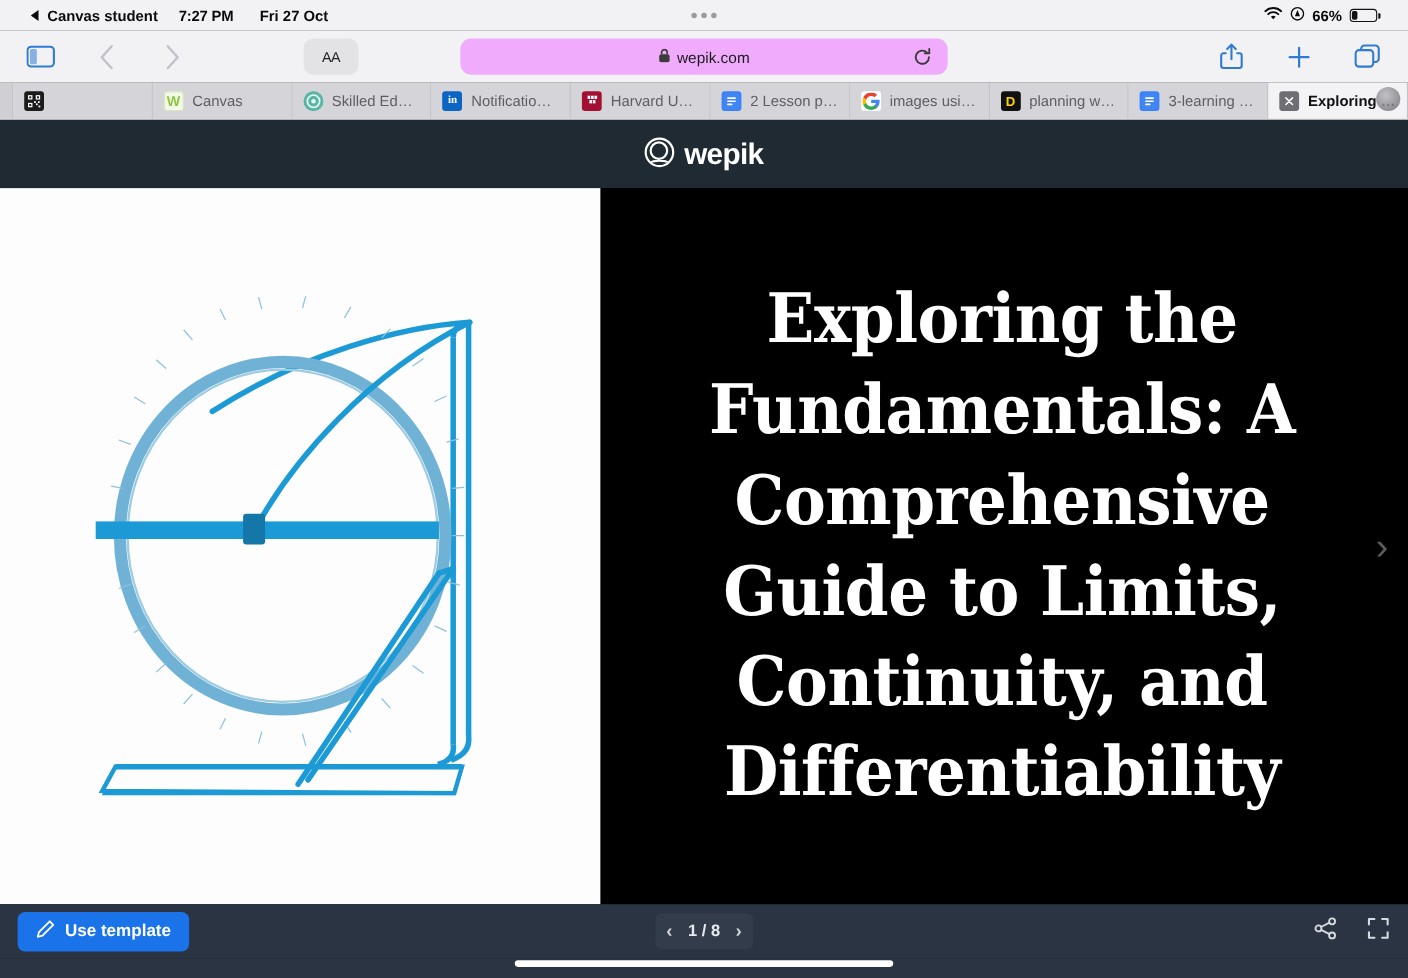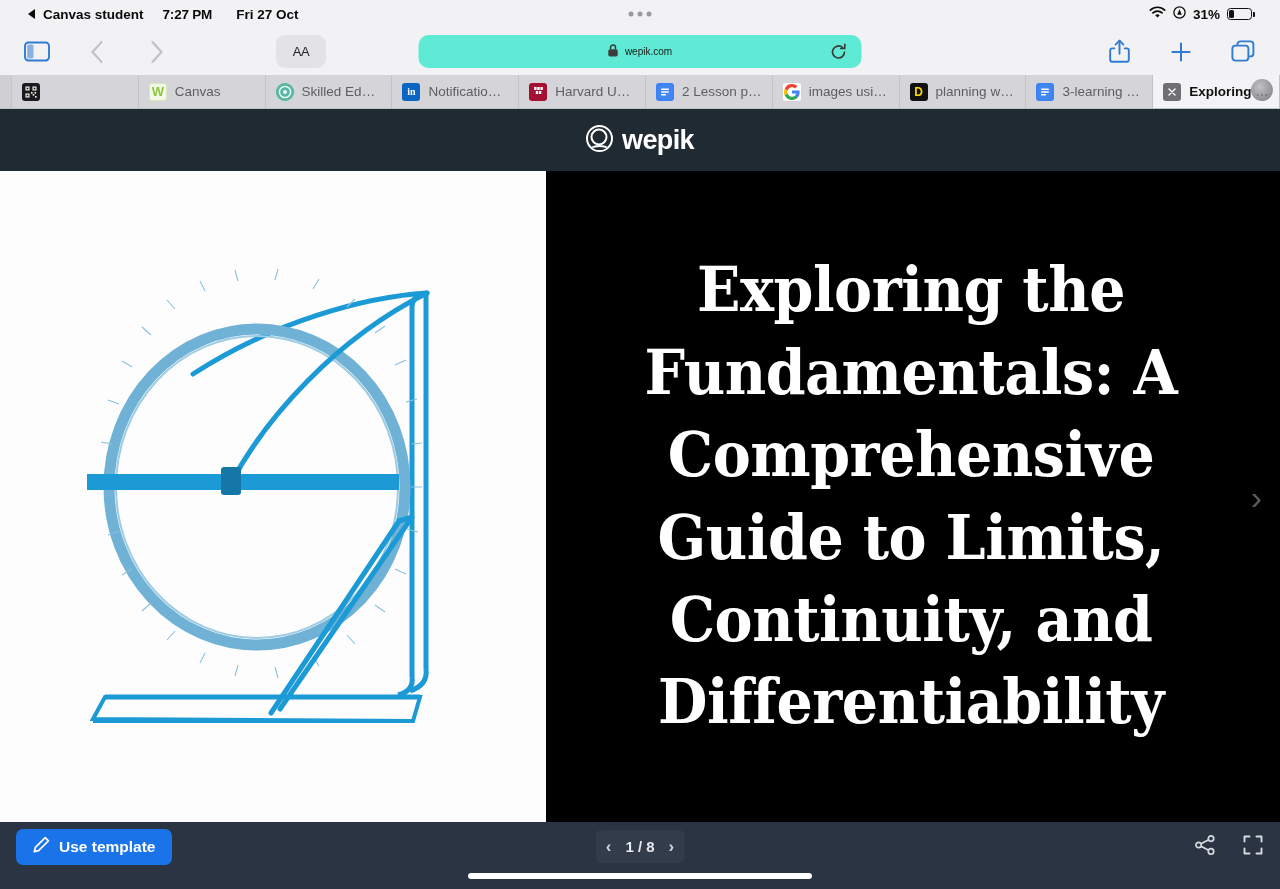--- a/index.html
+++ b/index.html
@@ -63,24 +63,24 @@
   .tb-icon {
     width: 38px; height: 34px;
     display: flex; align-items: center; justify-content: center;
     color: #2f7bd4;
   }
   .tb-icon.dim { color: #bfc2c7; }
   .nav-group { display:flex; margin-left: 22px; gap: 22px; }
   .urlbar {
     position: absolute; left: 50%; transform: translateX(-50%);
     width: 443px; height: 33px;
-    background: #5eead4; border-radius: 10px;
+    background: #f0abfc; border-radius: 10px;
     display: flex; align-items: center; justify-content: center;
     gap: 6px;
-    font-size: 10px; color: #1b1b1b;
+    font-size: 14px; color: #1b1b1b;
   }
   .urlbar .lock { font-size: 11.5px; color: #3c3c3c; }
   .aa-btn {
     position: absolute; left: 276px;
     width: 50px; height: 33px; background: #e3e3e6;
     border-radius: 9px;
     display:flex; align-items:center; justify-content:center;
     font-size: 13px; color: #222; letter-spacing: -0.5px;
   }
   .reload {
@@ -252,21 +252,21 @@
           <path d="M3.9 6.9a6.6 6.6 0 0 1 9.2 0" stroke="#0a0a0a" stroke-width="1.7" fill="none" stroke-linecap="round"></path>
           <path d="M1.3 4.2a10.3 10.3 0 0 1 14.4 0" stroke="#0a0a0a" stroke-width="1.7" fill="none" stroke-linecap="round"></path>
         </svg>
     </span>
     <span>
       <svg width="13" height="13" viewBox="0 0 13 13">
           <circle cx="6.5" cy="6.5" r="5.6" fill="none" stroke="#0a0a0a" stroke-width="1.3"></circle>
           <path d="M6.5 3.2 4.2 8.8h4.6L6.5 3.2z" fill="#0a0a0a"></path>
         </svg>
     </span>
-    <span class="batt-pct">31%</span>
+    <span class="batt-pct">66%</span>
     <span class="batt">
         <i></i>
       </span>
   </div>
 </div>
 
 <div class="toolbar">
   <div class="tb-icon">
     <svg width="26" height="21" viewBox="0 0 26 21">
         <rect x="1" y="1.5" width="24" height="18" rx="3.4" fill="none" stroke="#2f7bd4" stroke-width="1.9"></rect>

